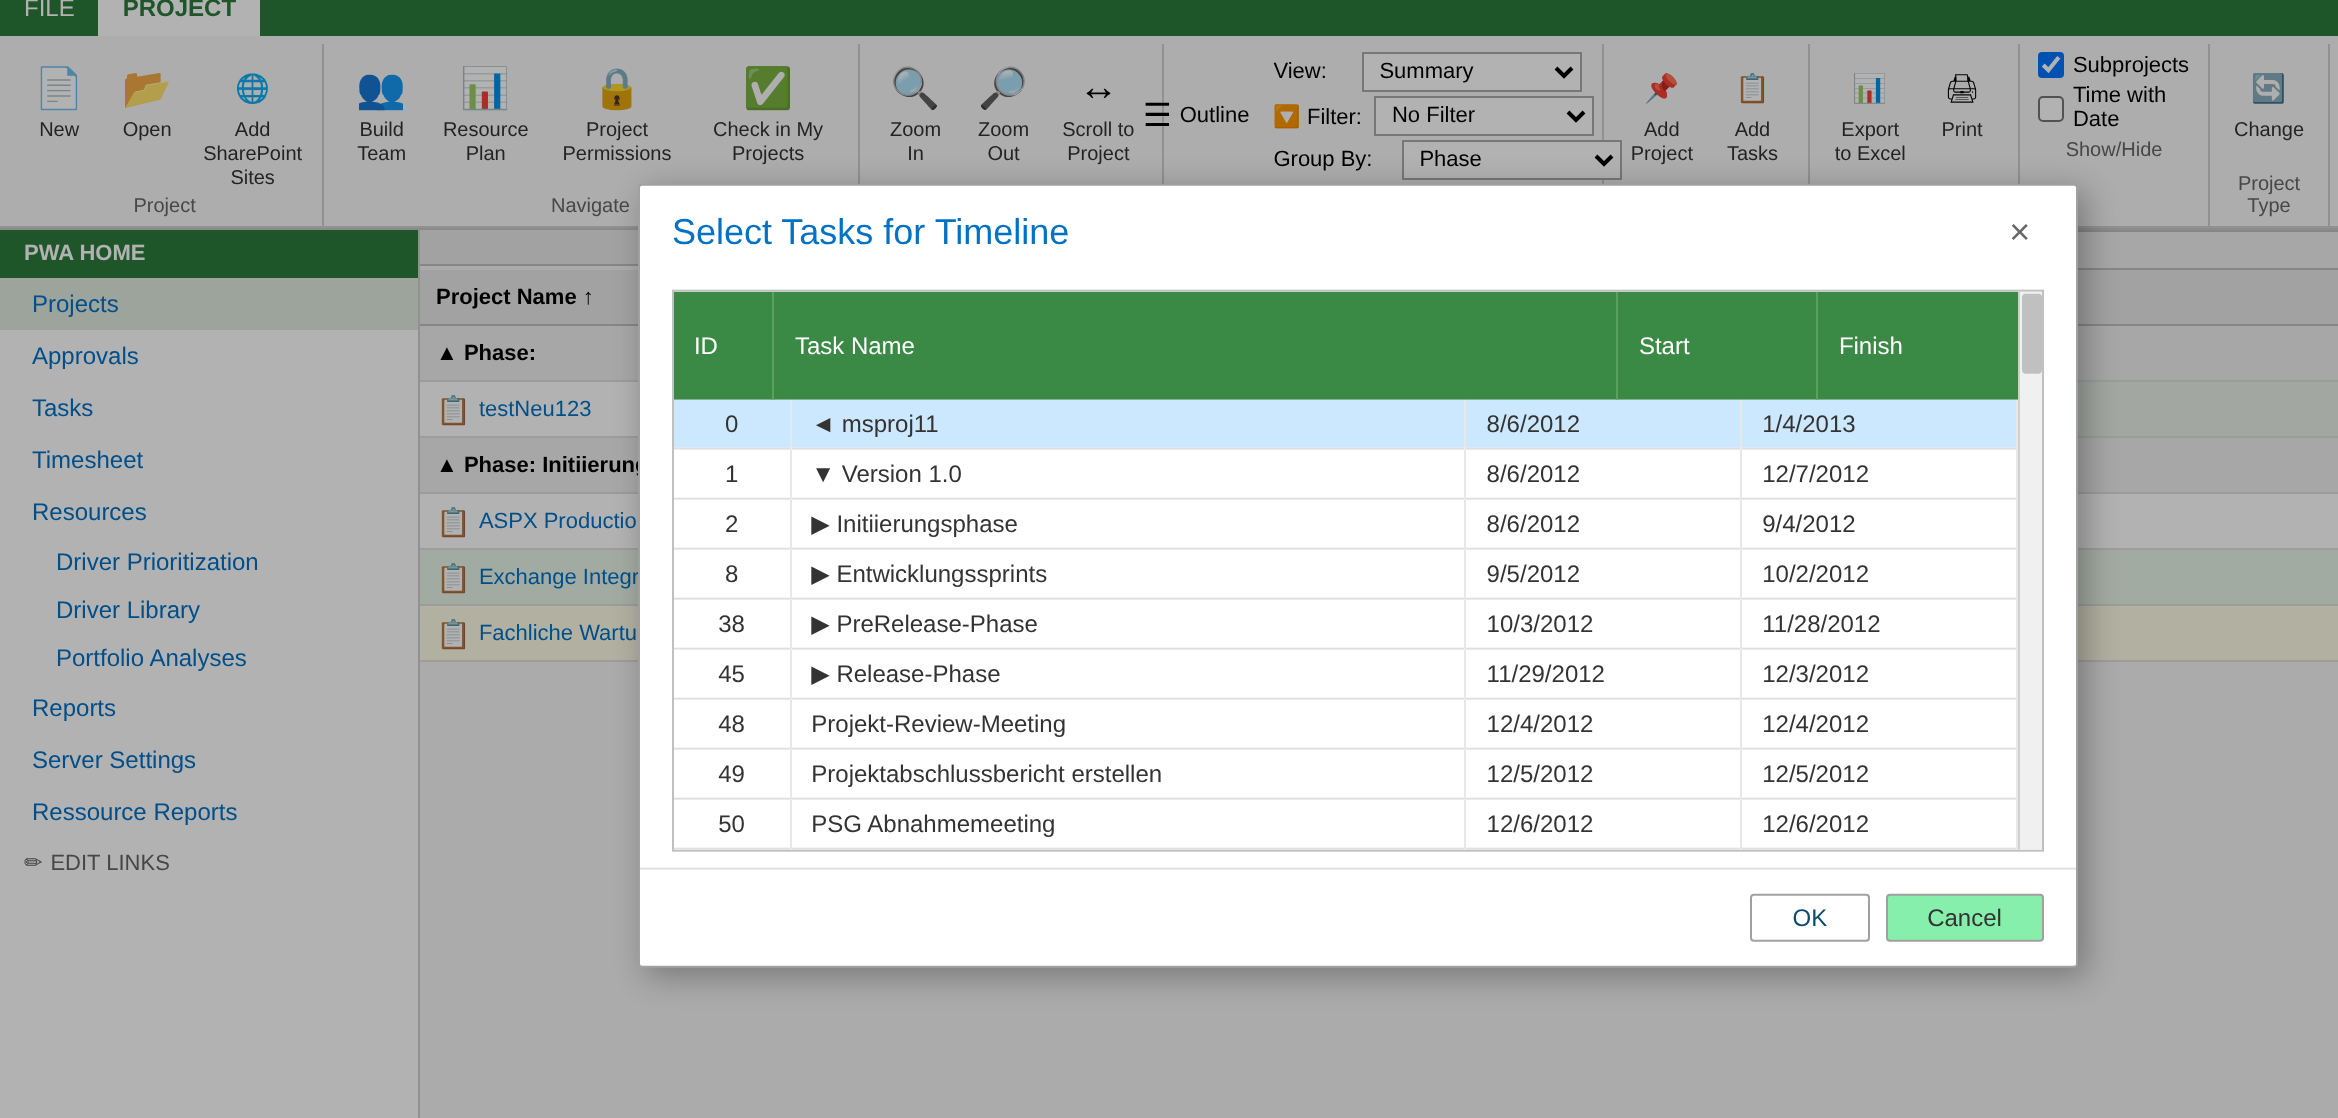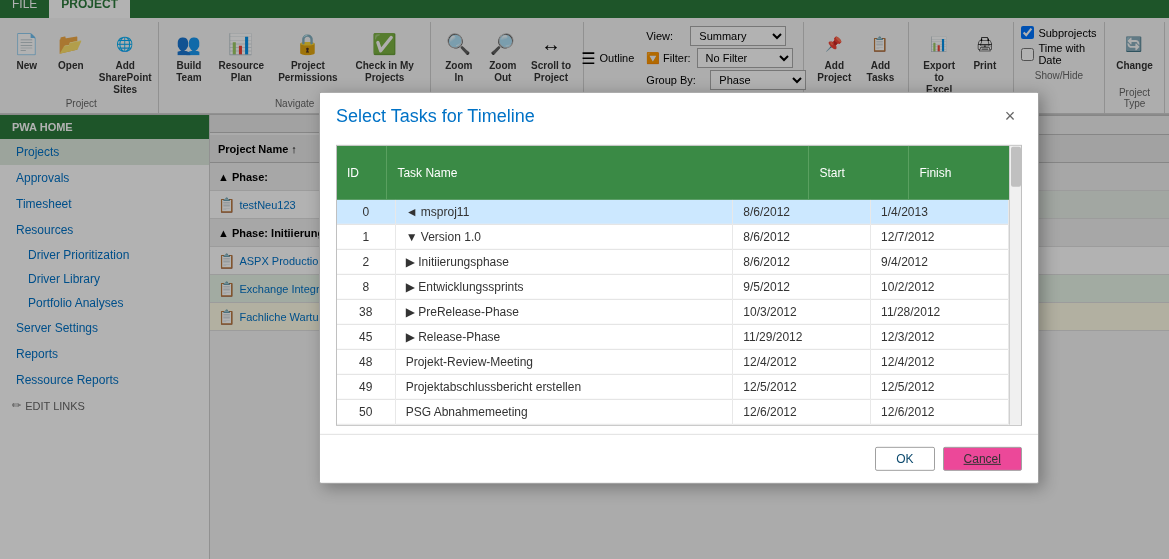--- a/index.html
+++ b/index.html
@@ -8,23 +8,23 @@
     
     .ribbon { background: #fff; border-bottom: 1px solid #c8c8c8; display: flex; flex-direction: column; }
     .ribbon-tabs { display: flex; background: #2b7a3b; height: 18px; align-items: flex-end; }
     .ribbon-tab { color: #fff; padding: 4px 12px; font-size: 12px; cursor: pointer; height: 28px; display: flex; align-items: center; background: #2b7a3b; border-radius: 2px 2px 0 0; }
     .ribbon-content { display: flex; padding: 4px 4px 0; background: #f8f8f8; border-bottom: 1px solid #d0d0d0; min-height: 80px; }
     .ribbon-group { display: flex; flex-direction: column; align-items: center; padding: 0 8px; border-right: 1px solid #d0d0d0; min-width: 60px; }
     .ribbon-group-items { display: flex; gap: 4px; flex: 1; align-items: flex-start; padding-top: 4px; }
     .ribbon-group-label { font-size: 10px; color: #666; padding-bottom: 4px; text-align: center; }
     .ribbon-btn { display: flex; flex-direction: column; align-items: center; cursor: pointer; padding: 2px 4px; border-radius: 2px; min-width: 40px; }
     .ribbon-btn .icon { width: 32px; height: 32px; display: flex; align-items: center; justify-content: center; font-size: 20px; }
-    .ribbon-btn .label { font-size: 10px; text-align: center; color: #333; line-height: 1.2; font-weight: bold; }
+    .ribbon-btn .label { font-size: 10px; text-align: center; color: #333; line-height: 1.2; }
     .data-row { display: flex; align-items: center; gap: 4px; }
-    .data-select { font-size: 11px; border: 1px solid #ababab; padding: 1px 4px; background: #fff; width: 96px; height: 20px; }
+    .data-select { font-size: 11px; border: 1px solid #ababab; padding: 1px 4px; background: #fff; width: 110px; height: 20px; }
 
     
     .main { display: flex; height: calc(559px - 112px); }
 
     
     .sidebar { width: 210px; background: #fff; border-right: 1px solid #d0d0d0; flex-shrink: 0; overflow-y: auto; }
     .sidebar-header { background: #2b7a3b; color: #fff; padding: 6px 12px; font-size: 11px; font-weight: bold; }
     .sidebar-item { padding: 6px 16px; font-size: 12px; color: #0072c6; cursor: pointer; }
     .sidebar-item.active { background: #e0ebe0; }
     .sidebar-sub { padding: 5px 28px; font-size: 12px; color: #0072c6; cursor: pointer; }
@@ -55,21 +55,21 @@
     .dialog-table tbody td:first-child { text-align: center; }
     .dialog-table tbody tr.selected-row { background: #cce8ff; }
 
     
     .dialog-table-scroll { max-height: 280px; overflow-y: auto; }
 
     
     .dialog-footer { display: flex; justify-content: flex-end; gap: 8px; padding: 12px 16px; border-top: 1px solid #e0e0e0; }
     .btn { padding: 4px 20px; font-size: 12px; cursor: pointer; border-radius: 2px; }
     .btn-ok { background: #fff; border: 1px solid #a0a0a0; color: #0c4a6e; }
-    .btn-cancel { background: #ec4899; border: 1px solid #a0a0a0; color: #333; text-decoration: underline; }
+    .btn-cancel { background: #86efac; border: 1px solid #a0a0a0; color: #333; }
 
     
     .show-hide-group { display: flex; flex-direction: column; gap: 3px; padding: 4px 8px; justify-content: center; }
     .checkbox-row { display: flex; align-items: center; gap: 4px; font-size: 11px; cursor: pointer; }
     input[type="checkbox"] { cursor: pointer; }
 
     
     .scroll-track { width: 12px; background: #f0f0f0; border-left: 1px solid #d0d0d0; display: flex; flex-direction: column; }
     .scroll-thumb { width: 10px; background: #c0c0c0; margin: 1px; border-radius: 2px; height: 40px; cursor: pointer; }
   </style>
@@ -226,27 +226,28 @@
     </div>
   </div>
 </div>
 
 <div class="main">
 
   <div class="sidebar">
     <div class="sidebar-header">PWA HOME</div>
     <div class="sidebar-item active">Projects</div>
     <div class="sidebar-item">Approvals</div>
+    <div class="sidebar-item">Tasks</div>
     <div class="sidebar-item">Timesheet</div>
     <div class="sidebar-item">Resources</div>
     <div class="sidebar-sub">Driver Prioritization</div>
     <div class="sidebar-sub">Driver Library</div>
     <div class="sidebar-sub">Portfolio Analyses</div>
+    <div class="sidebar-item">Reports</div>
     <div class="sidebar-item">Server Settings</div>
-    <div class="sidebar-item">Reports</div>
     <div class="sidebar-item">Ressource Reports</div>
     <div class="sidebar-edit">
       <span>✏</span>
       <span>EDIT LINKS</span>
     </div>
   </div>
 
   <div class="content">
 
     <div style="display:flex;">

